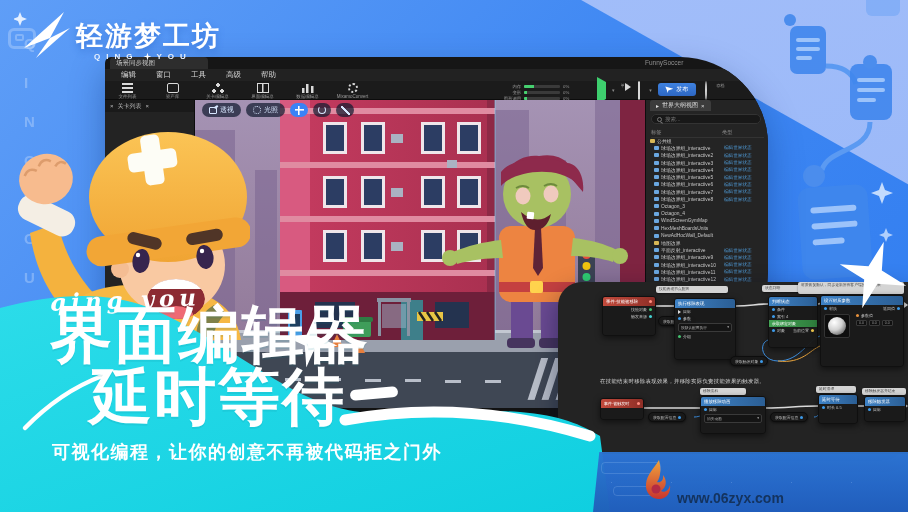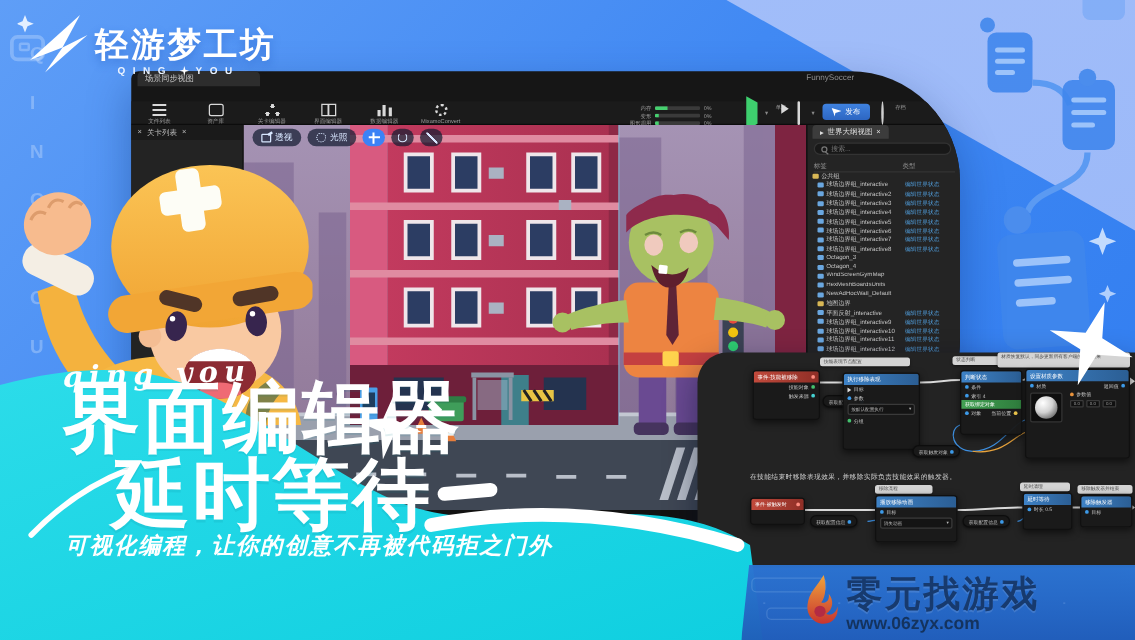--- a/index.html
+++ b/index.html
@@ -117,21 +117,21 @@
   
   .char{left:0;top:105px;z-index:4;}
   .cyan{left:0;top:280px;z-index:5;}
   .swooshes{left:0;top:0;width:908px;height:512px;z-index:6;pointer-events:none;}
   .bigstar{width:70px;height:70px;background:#fff;z-index:6;}
   .smallstar{background:#fff;z-index:6;}
   .script-qy{left:50px;top:286px;font-family:"DejaVu Serif",serif;font-style:italic;font-weight:bold;font-size:23px;letter-spacing:5px;transform:rotate(-2deg);z-index:7;color:#fff;}
   .h1{left:50px;top:304px;font-size:62px;font-weight:900;letter-spacing:2px;line-height:1;z-index:7;color:#fff;text-shadow:0 2px 0 rgba(10,120,140,.12);}
   .h2{left:90px;top:366px;font-size:62px;font-weight:900;letter-spacing:2px;line-height:1;z-index:7;color:#fff;text-shadow:0 2px 0 rgba(10,120,140,.12);}
   .hdash{left:350px;top:388px;width:48px;height:11px;border-radius:6px;background:#fff;transform:rotate(-5deg);z-index:7;}
-  .caption{left:52px;top:424px;font-size:18px;font-weight:bold;letter-spacing:1.5px;z-index:7;color:#fff;font-style:italic;}
+  .caption{left:52px;top:440px;font-size:18px;font-weight:bold;letter-spacing:1.5px;z-index:7;color:#fff;}
 
   
   .wm{left:593px;top:452px;width:315px;height:60px;z-index:8;background:linear-gradient(180deg,rgba(44,116,210,.95),rgba(32,92,184,.95));clip-path:polygon(2% 0,100% 0,100% 100%,0 100%);}
   .wm-pattern{position:absolute;inset:0;opacity:.22;background:linear-gradient(90deg,transparent 18px,#bcd7ff 18px 19px,transparent 19px) 0 30px/60px 1px repeat-x;}
   .wm-pill{position:absolute;border:1px solid rgba(200,225,255,.5);border-radius:4px;opacity:.35;}
   .wm-row{position:absolute;left:84px;top:4px;display:flex;align-items:center;gap:6px;}
   .wm-title{font-size:29px;font-weight:900;color:#173a6e;letter-spacing:2px;text-shadow:0 1px 0 rgba(255,255,255,.12);}
   .wm-urls{position:absolute;left:84px;top:38px;display:flex;gap:20px;}
   .wm-urls span{font-size:14px;font-weight:bold;color:#14335e;}
 </style>
@@ -188,20 +188,27 @@
     <div class="logo-sub">
       <span>QING</span>
       <i class="mini-star star4"></i>
       <span>YOU</span>
     </div>
   </div>
 
   <div class="abs editor">
     <div class="win-tab">场景同步视图</div>
     <div class="win-title">FunnySoccer</div>
+    <div class="menubar" id="menubar">
+        <span>编辑</span>
+        <span>窗口</span>
+        <span>工具</span>
+        <span>高级</span>
+        <span>帮助</span>
+      </div>
 
     <div class="toolbar">
       <div id="toolbtns" style="display:flex;">
           <div class="tbtn">
             <i class="icn i-bars"></i>
             <span class="lbl">文件列表</span>
           </div>
           <div class="tbtn">
             <i class="icn i-box"></i>
             <span class="lbl">资产库</span>
@@ -912,21 +919,18 @@
     <svg class="abs" style="left:50px;top:8px;" width="30" height="40" viewBox="0 0 30 40">
       <defs>
           <linearGradient id="fl" x1="0" y1="0" x2="0" y2="1">
             <stop offset="0" stop-color="#f0a43c"></stop>
             <stop offset="1" stop-color="#c8352f"></stop>
           </linearGradient>
         </defs>
       <path d="M16,0 C10,10 4,14 3,24 C2,33 9,39 16,39 C24,39 28,32 27,25 C26,31 21,33 18,31 C24,27 24,20 20,15 C21,21 17,23 14,22 C18,17 18,8 16,0 Z" fill="url(#fl)"></path>
       <circle cx="13" cy="29" r="4.5" fill="#b32b44"></circle>
     </svg>
-    <div class="wm-row">
-      <span class="wm-title">零元找游戏</span>
-    </div>
     <div class="wm-urls">
       <span>www.06zyx.com</span>
     </div>
   </div>
 
 </div>
 
 </body></html>

